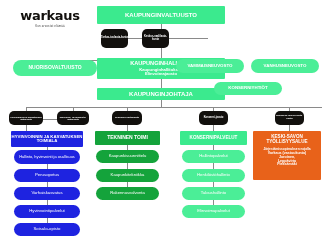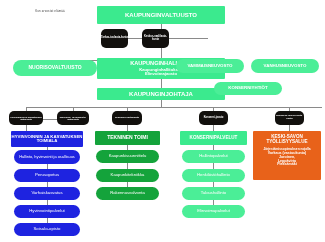--- a/index.html
+++ b/index.html
@@ -60,20 +60,21 @@
   #logo .tag {
     font-size: 2.8px; color: #3a3a3a; letter-spacing: .2px; margin-top: 1px;
   }
 </style>
 </head>
 <body>
 
 <div id="chart">
 
   <div id="logo">
+    <div class="word">warkaus</div>
     <div class="tag">Kun arvostat elämää</div>
   </div>
 
   <div class="line v" style="left:161px; top:24px; height:36px;"></div>
 
   <div class="line h" style="left:114px; top:38px; width:94px;"></div>
 
   <div class="line v" style="left:161px; top:79px; height:9px;"></div>
 
   <div class="line h" style="left:55px; top:60px; width:80px;"></div>

